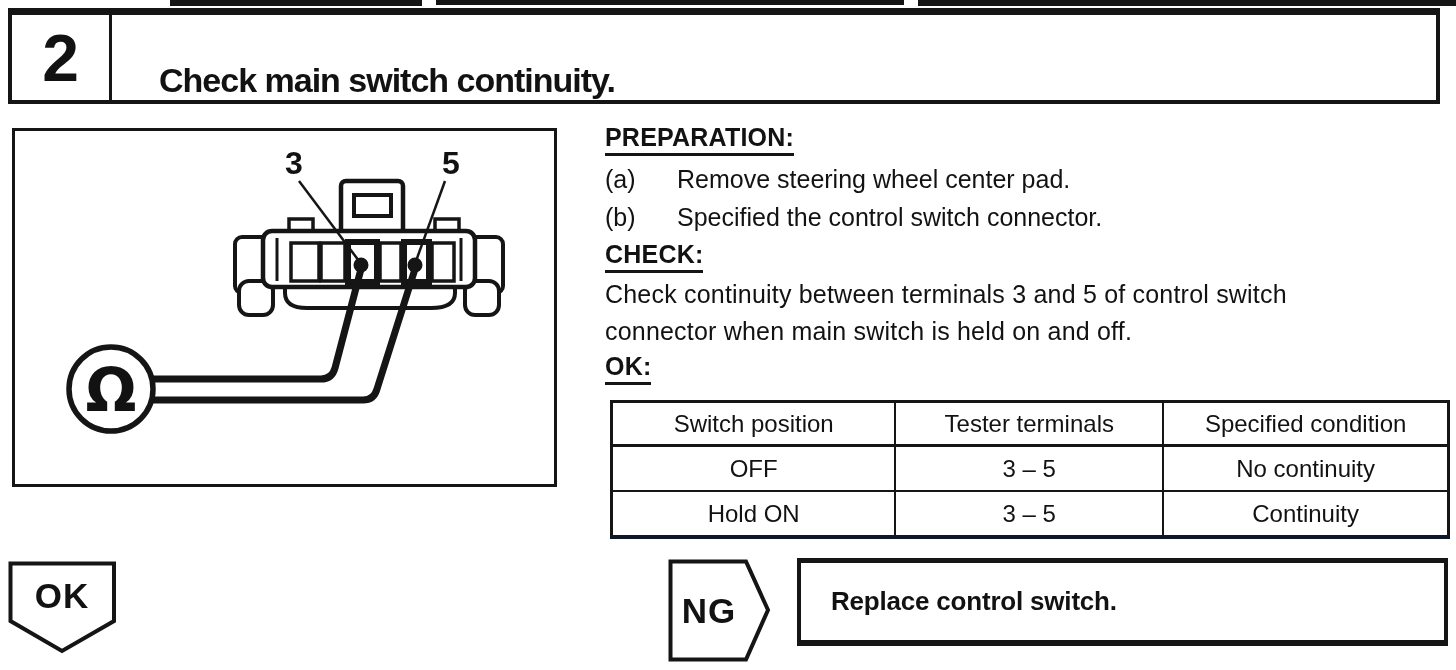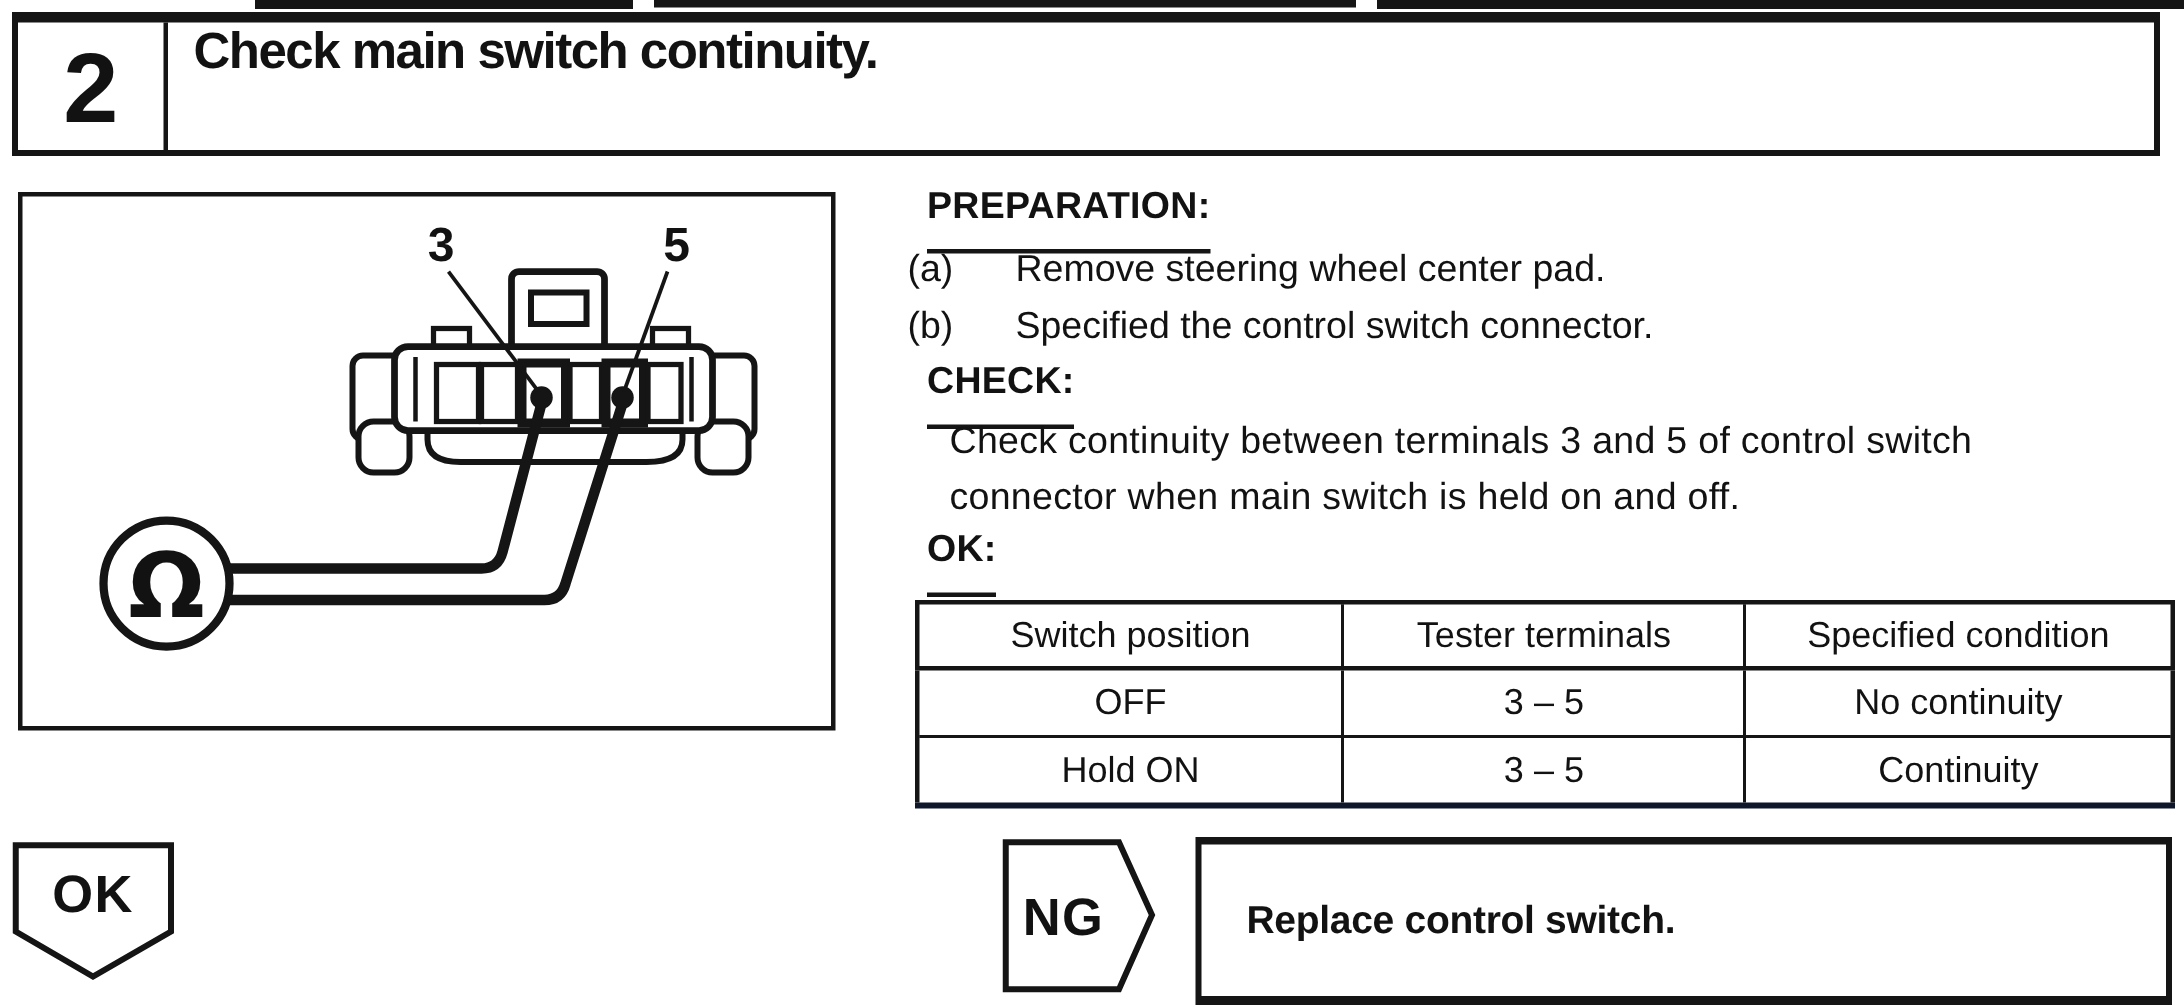--- a/index.html
+++ b/index.html
@@ -7,51 +7,51 @@
         font-family:"Liberation Sans",sans-serif;color:#121212;}
   .abs{position:absolute;}
   .artifact{position:absolute;background:#151515;}
 
   
   #step-header{left:8px;top:8px;width:1432px;height:96px;box-sizing:border-box;
     border:4px solid #151515;border-top-width:7px;display:flex;align-items:stretch;}
   #step-number-cell{width:97px;border-right:3px solid #151515;display:flex;
     align-items:center;justify-content:center;}
   #step-number{font-size:66px;font-weight:700;line-height:1;}
-  #step-title-cell{flex:1;display:flex;align-items:flex-start;padding-left:17px;}
+  #step-title-cell{flex:1;display:flex;align-items:flex-end;padding-left:47px;}
   #step-title{font-size:34px;font-weight:700;letter-spacing:-1px;}
 
   
   #figure-frame{left:12px;top:128px;width:545px;height:359px;box-sizing:border-box;
     border:3px solid #151515;background:#fff;}
   #figure-frame svg{position:absolute;left:0;top:0;}
   .fig-label{font-size:32px;font-weight:600;fill:#121212;}
 
   
-  .col-head{position:absolute;left:618px;font-size:25px;font-weight:700;
-    letter-spacing:.2px;border-bottom:3px solid #151515;padding-bottom:14px;line-height:1.1;}
+  .col-head{position:absolute;left:605px;font-size:25px;font-weight:700;
+    letter-spacing:.2px;border-bottom:3px solid #151515;padding-bottom:1px;line-height:1.1;}
   .proc-item{position:absolute;left:605px;font-size:25px;display:flex;line-height:1.15;}
   .proc-item .lbl{width:72px;flex:none;}
-  .body-line{position:absolute;left:605px;font-size:25px;line-height:1.15;letter-spacing:.2px;margin-left:28px;}
+  .body-line{position:absolute;left:605px;font-size:25px;line-height:1.15;letter-spacing:.2px;}
 
   
   #spec-table{position:absolute;left:610px;top:400px;width:840px;border-collapse:collapse;
     font-size:24px;}
   #spec-table td{border:2px solid #151515;text-align:center;padding:0;}
   #spec-table tr td{height:43px;}
   #spec-table{border:3px solid #151515;}
   #spec-table .r-head td{height:41px;border-bottom:3px solid #151515;}
   #spec-table .r-last td{border-bottom:4px solid #0f172a;}
   .c1{width:285px;} .c2{width:269px;} .c3{width:286px;}
 
   
   #ok-shape{left:8px;top:561px;}
   #ng-shape{left:668px;top:559px;}
   .flow-letter{font-size:35px;font-weight:700;fill:#121212;letter-spacing:1px;}
-  #ng-action-box{left:797px;top:558px;width:651px;height:112px;box-sizing:border-box;
+  #ng-action-box{left:797px;top:558px;width:651px;height:88px;box-sizing:border-box;
     border:4px solid #151515;border-top-width:5px;border-bottom-width:6px;
     display:flex;align-items:center;padding-left:30px;}
   #ng-action-text{font-size:26px;font-weight:700;letter-spacing:-.2px;}
 </style>
 </head>
 <body>
 
 <div id="page">
 
   <div class="artifact" style="left:170px;top:0;width:252px;height:6px;"></div>

